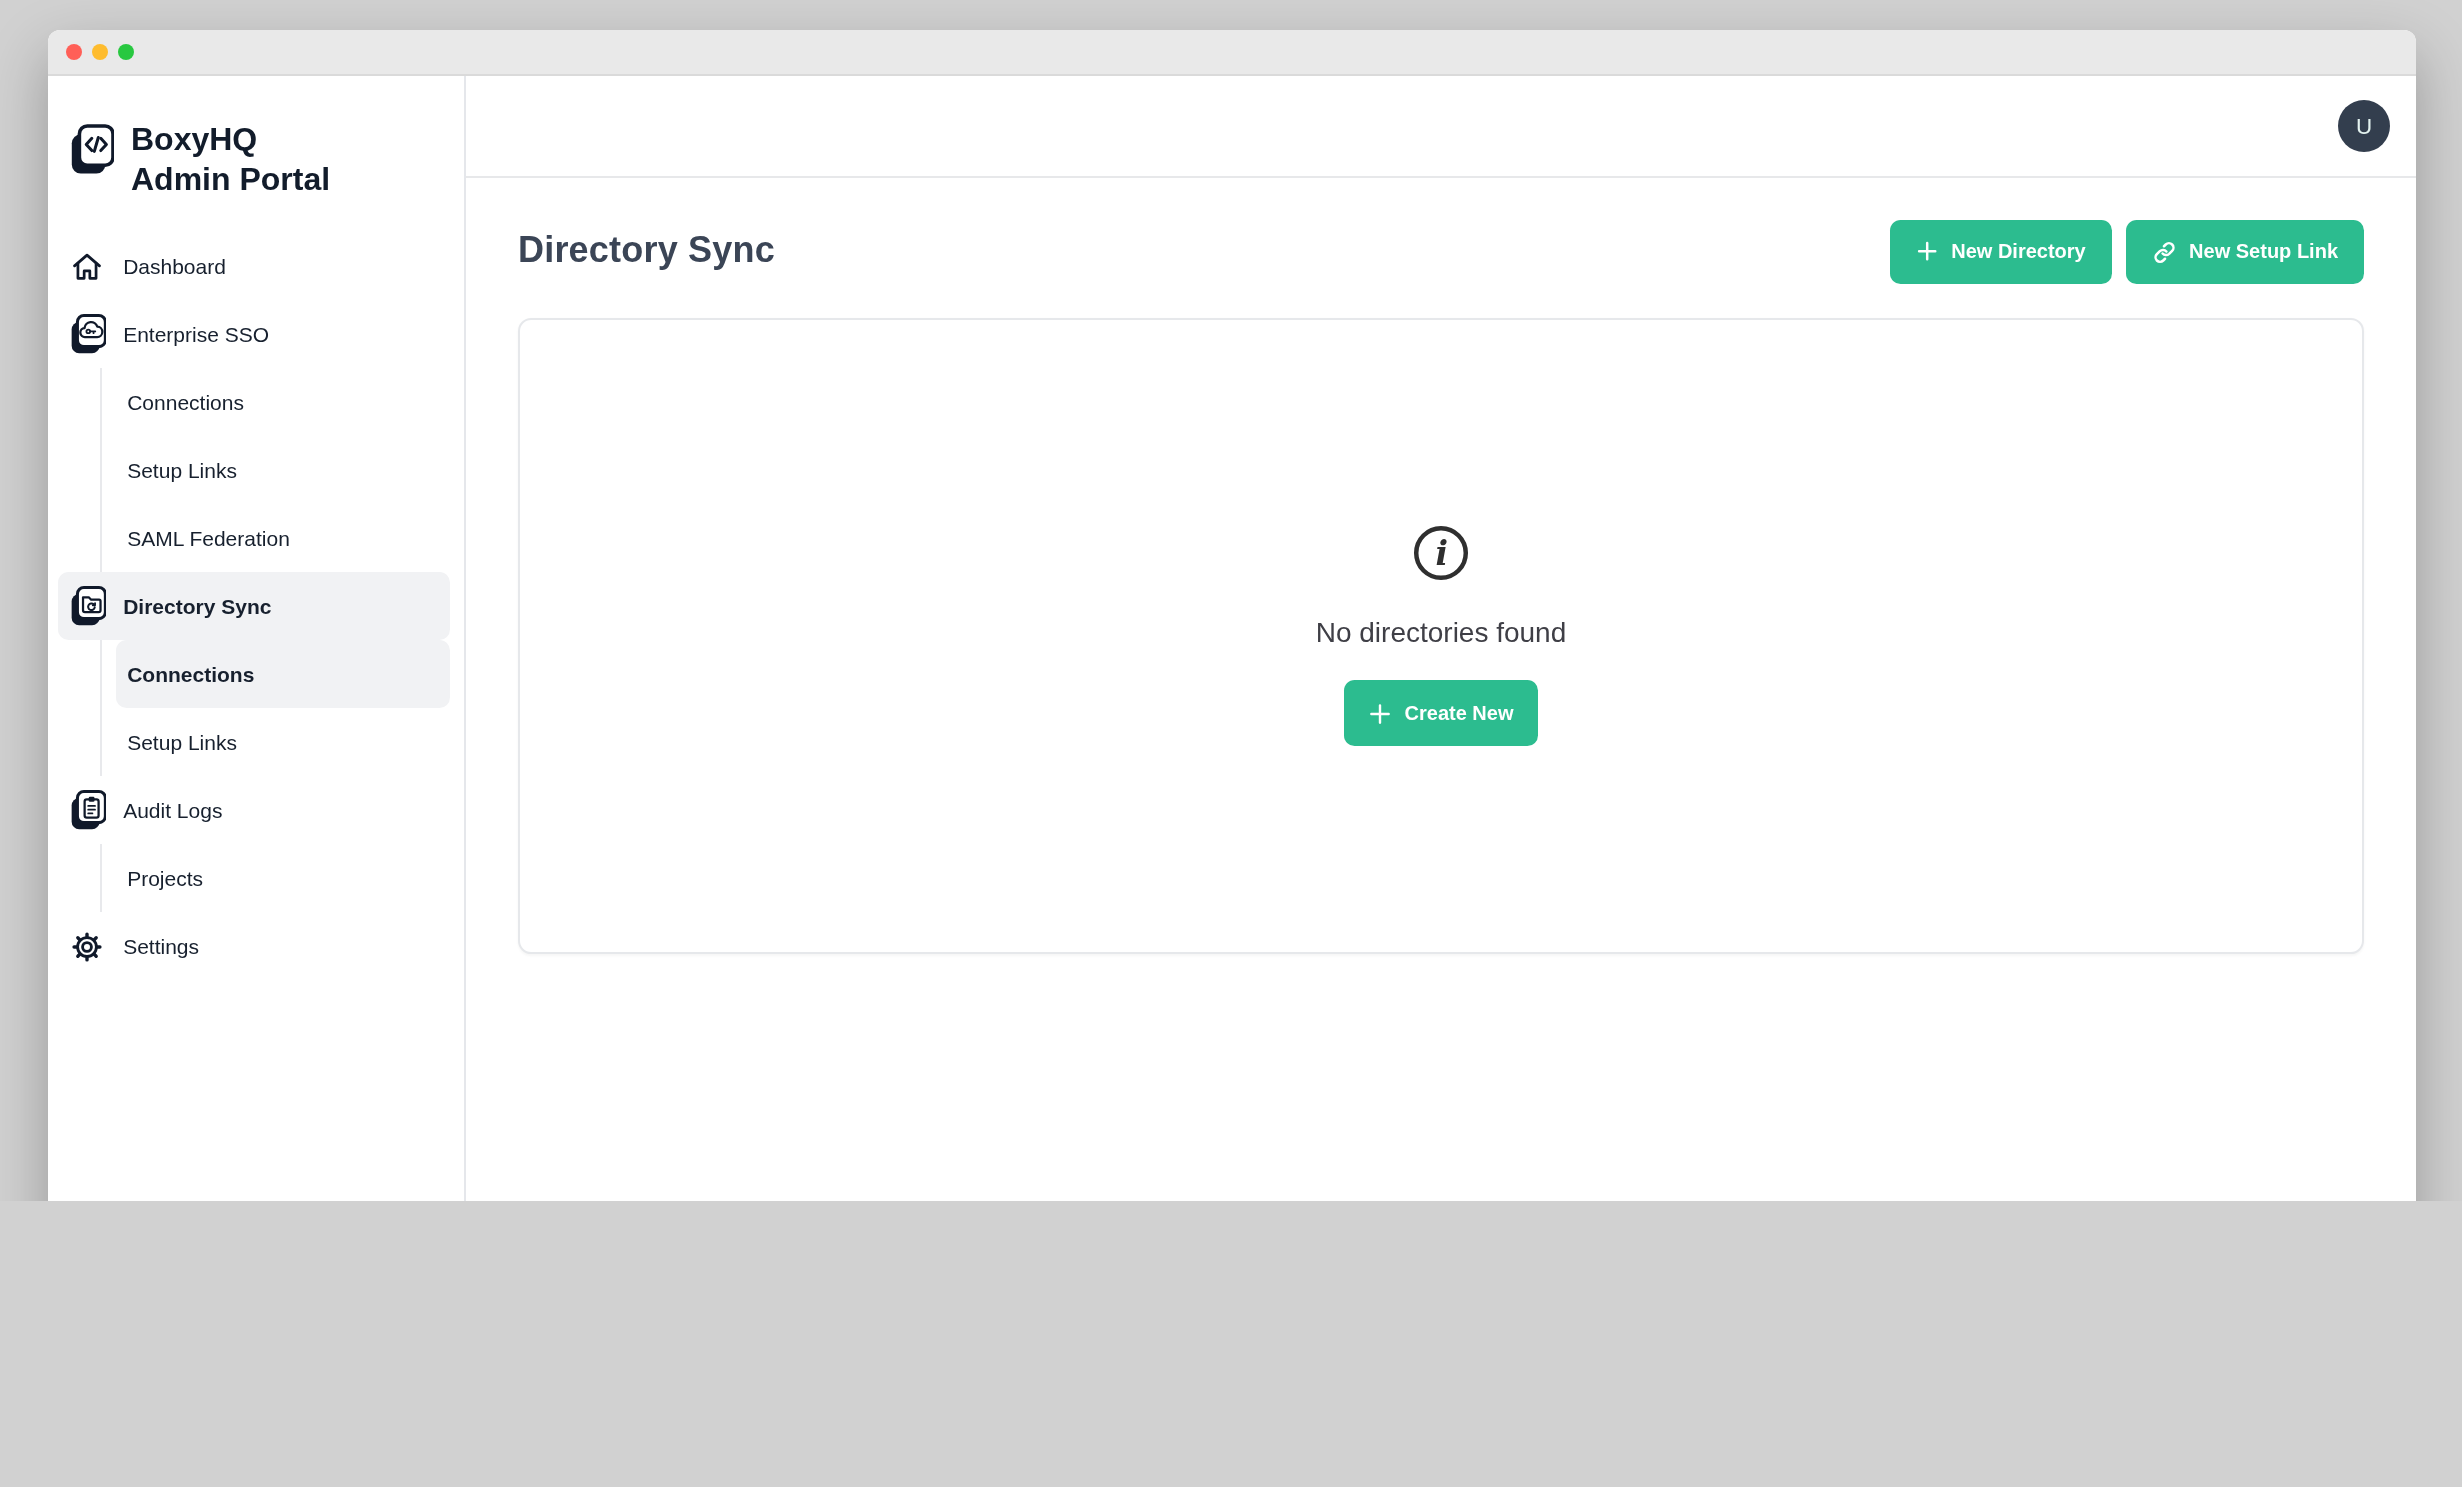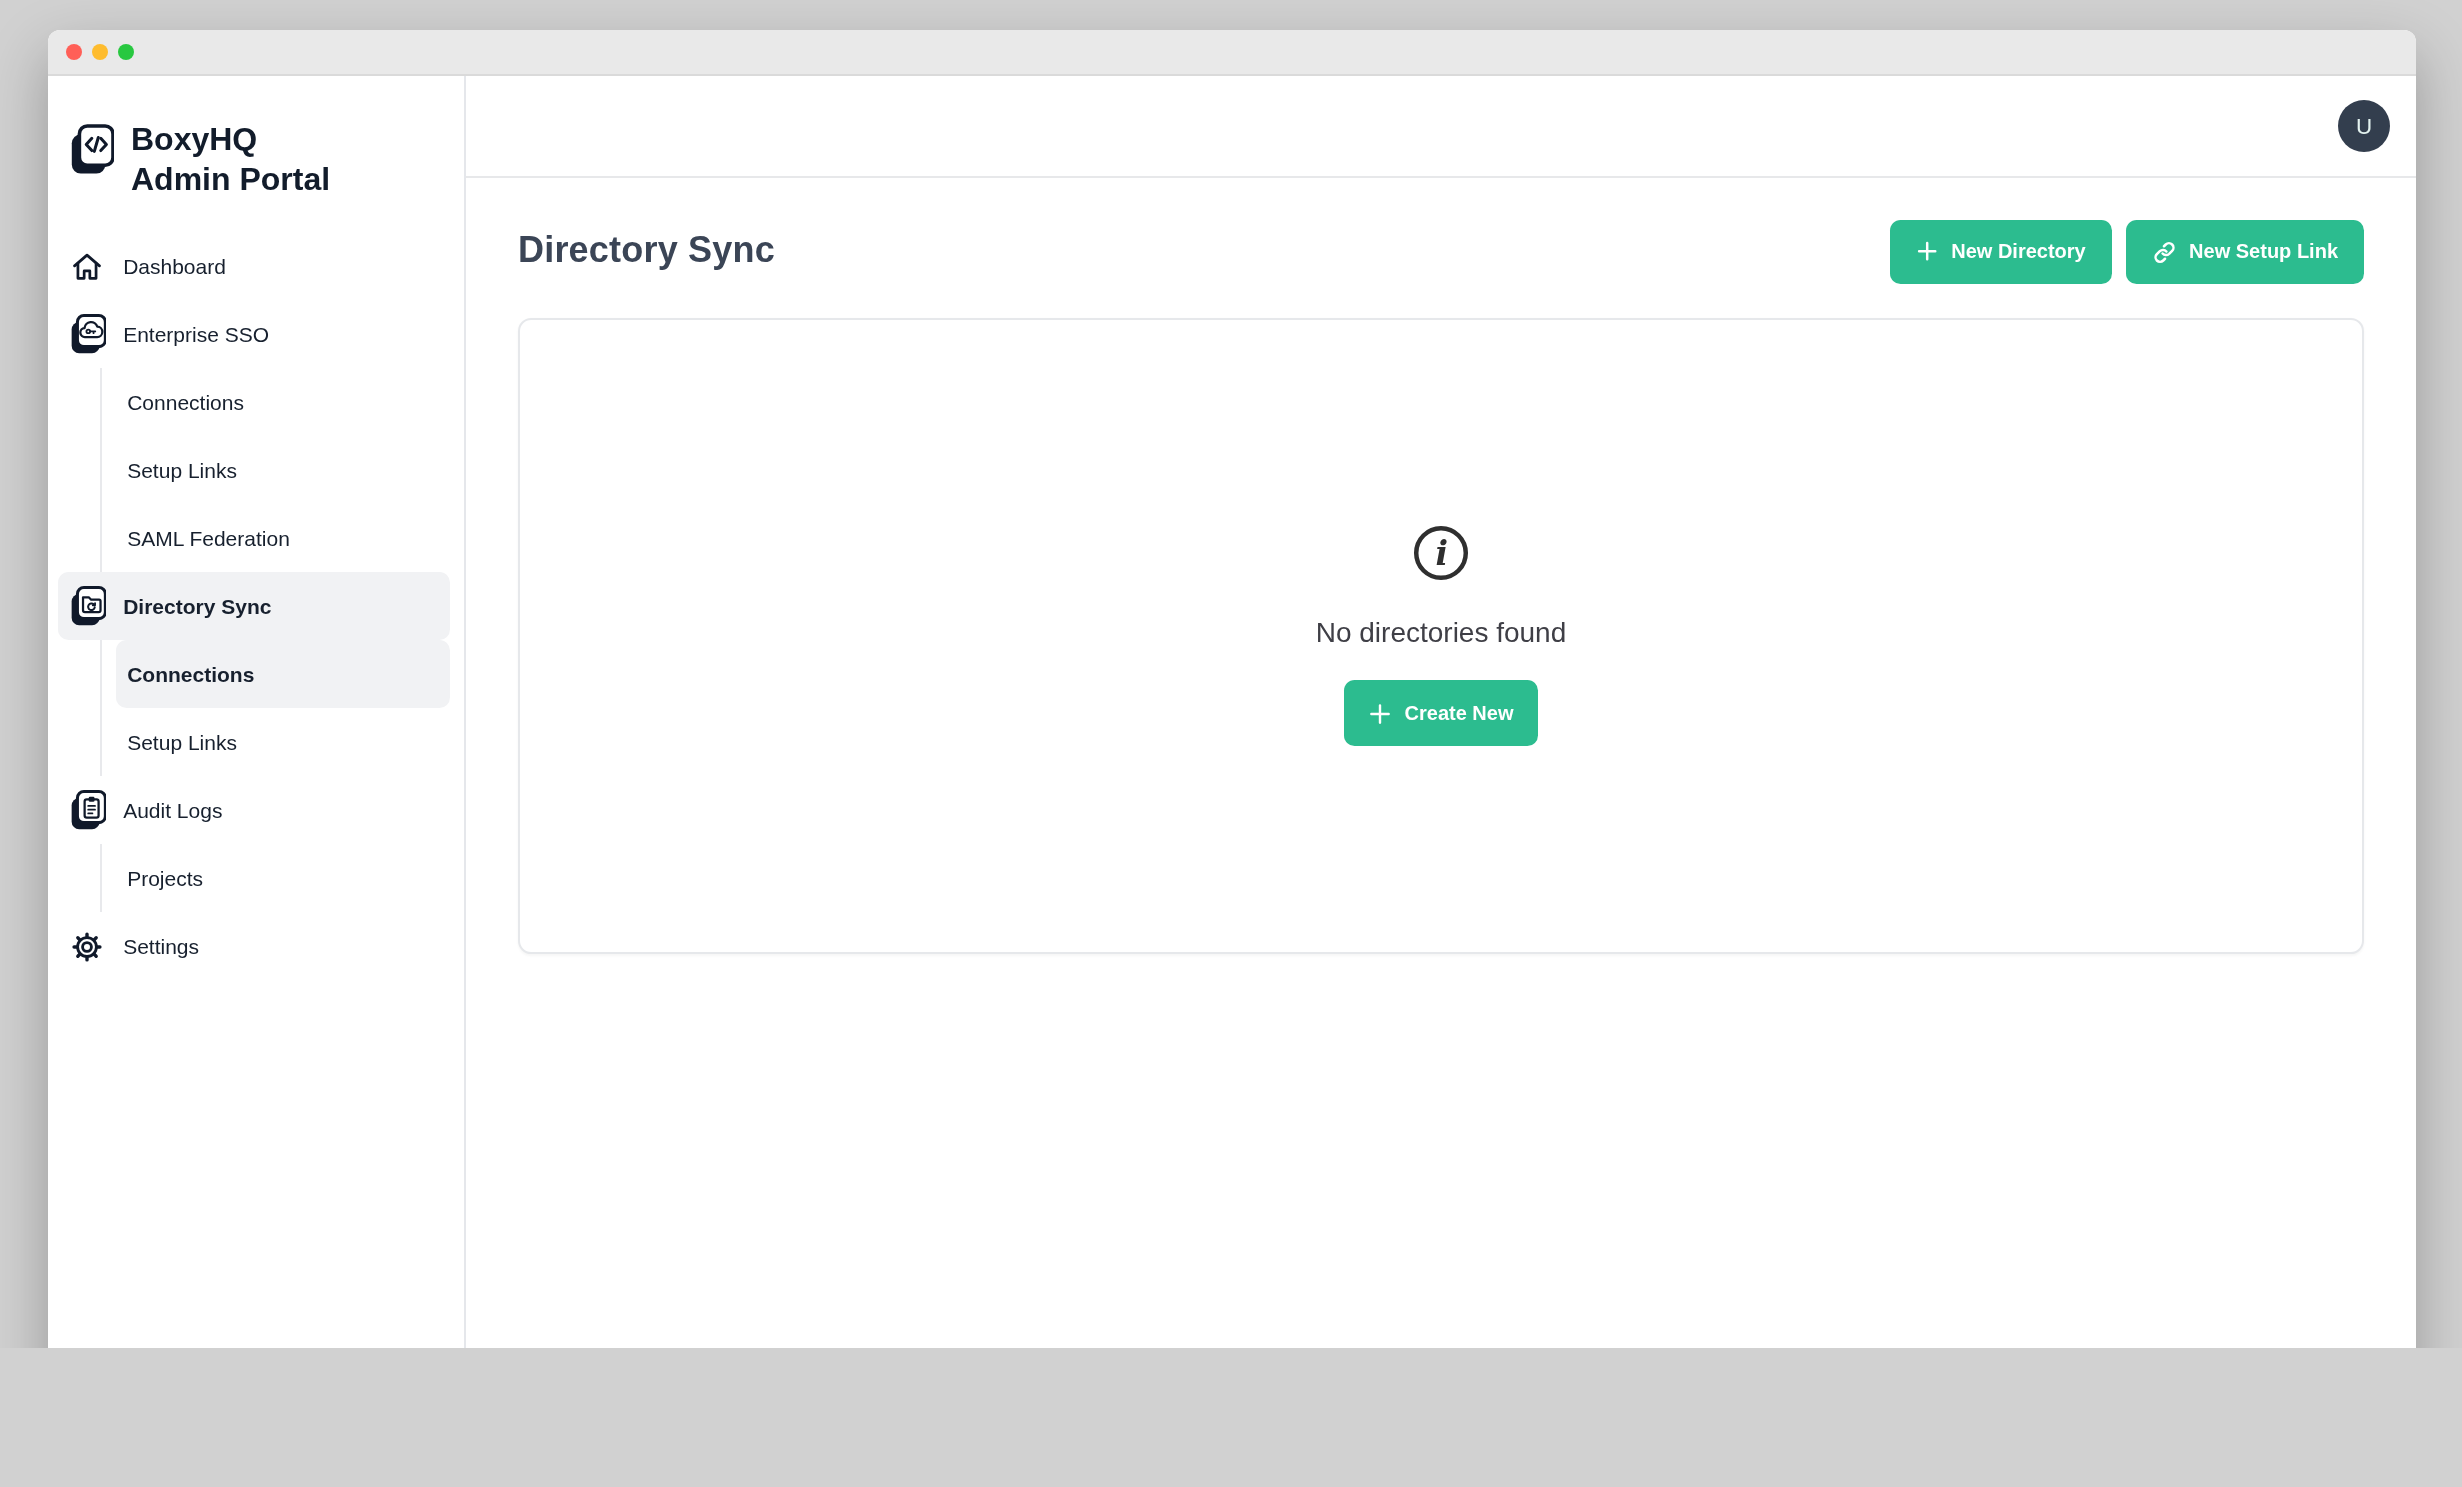--- a/index.html
+++ b/index.html
@@ -1,16 +1,16 @@
 <!DOCTYPE html>
 <html style="--accent: #2cbc8f;font-size:10.5px"><head>
 <meta charset="utf-8">
 <style>
   html,body{margin:0;padding:0;background:#d1d1d1;}
-  .viewport{width:2462px;height:1348px;overflow:hidden;position:relative;}
+  .viewport{width:2462px;height:1201px;overflow:hidden;position:relative;}
   .stage{width:1231px;height:744px;transform:scale(2);transform-origin:0 0;position:relative;
          font-family:"Liberation Sans","DejaVu Sans",sans-serif;background:#d1d1d1;}
   .window{position:absolute;left:24px;top:14.5px;width:1184px;height:712px;background:#fff;
           border-radius:6px;overflow:hidden;box-shadow:0 12px 30px rgba(0,0,0,.28);}
   
   .titlebar{height:22.4px;background:#e9e9e9;border-bottom:0.7px solid #dadada;display:flex;align-items:center;
             padding-left:8.6px;gap:5.3px;}
   .dot{width:8px;height:8px;border-radius:50%;}
   .dot.red{background:#ff5f57}.dot.yellow{background:#febc2e}.dot.green{background:#28c840}
   

